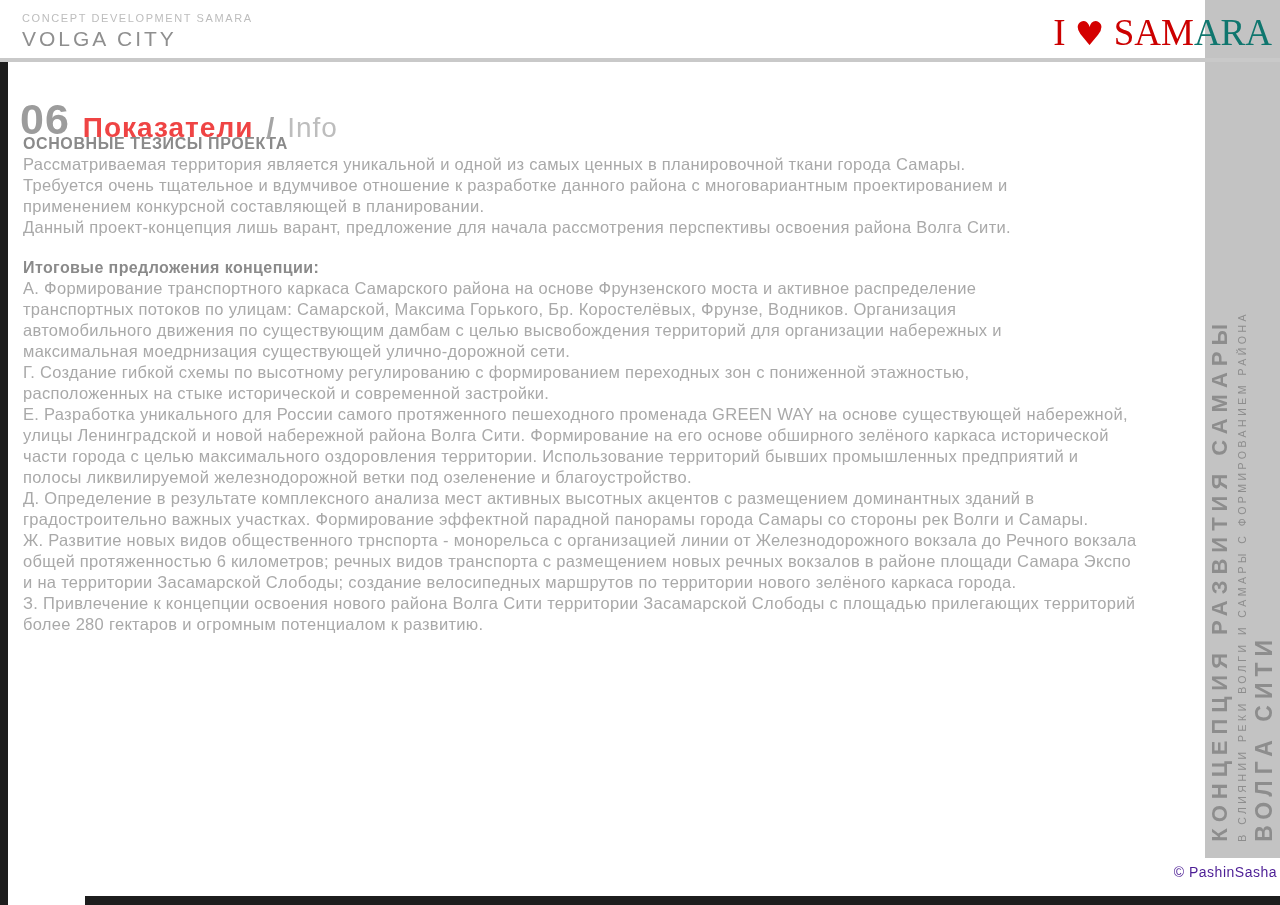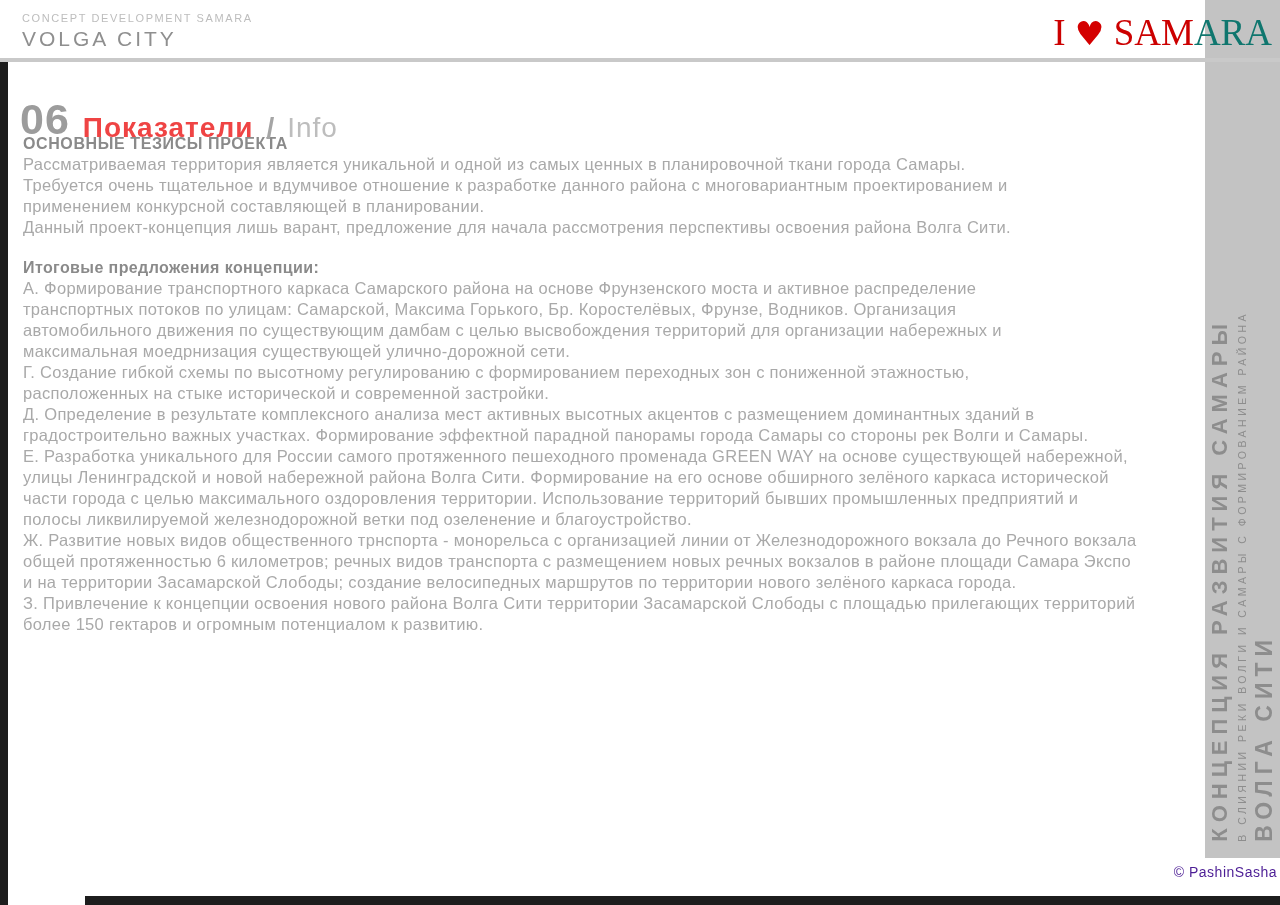--- a/index.html
+++ b/index.html
@@ -142,26 +142,26 @@
 Требуется очень тщательное и вдумчивое отношение к  разработке данного района с многовариантным проектированием и
 применением конкурсной составляющей в планировании.
 Данный проект-концепция лишь варант, предложение для начала рассмотрения перспективы освоения района Волга Сити.</div>
     <div class="subheading">Итоговые предложения концепции:</div>
     <div class="para">А. Формирование транспортного каркаса Самарского района на основе Фрунзенского моста и активное распределение
 транспортных потоков по улицам: Самарской, Максима Горького, Бр. Коростелёвых, Фрунзе, Водников. Организация
 автомобильного движения по существующим дамбам  с целью высвобождения территорий для организации набережных и
 максимальная моедрнизация существующей улично-дорожной сети.</div>
     <div class="para">Г. Создание гибкой схемы по высотному регулированию с формированием переходных зон с пониженной этажностью,
 расположенных на стыке исторической и современной застройки.</div>
-    <div class="para">Д. Определение в результате комплексного анализа мест активных высотных акцентов с размещением доминантных зданий в
-градостроительно важных участках. Формирование эффектной парадной панорамы города Самары со стороны рек Волги и Самары.</div>
     <div class="para">Е. Разработка уникального для России самого протяженного пешеходного променада GREEN WAY на основе существующей набережной,
 улицы Ленинградской и новой набережной района Волга Сити. Формирование на его основе обширного зелёного каркаса исторической
 части города с целью максимального оздоровления территории. Использование территорий бывших промышленных предприятий и
 полосы ликвилируемой железнодорожной ветки под озеленение и благоустройство.</div>
+    <div class="para">Д. Определение в результате комплексного анализа мест активных высотных акцентов с размещением доминантных зданий в
+градостроительно важных участках. Формирование эффектной парадной панорамы города Самары со стороны рек Волги и Самары.</div>
     <div class="para">Ж. Развитие новых видов общественного трнспорта - монорельса с организацией линии от Железнодорожного вокзала до Речного вокзала
 общей протяженностью 6 километров; речных видов транспорта с размещением новых речных вокзалов в районе площади Самара Экспо
 и на территории Засамарской Слободы; создание велосипедных маршрутов по территории нового зелёного каркаса города.</div>
     <div class="para">З. Привлечение к концепции освоения нового района Волга Сити территории Засамарской Слободы с площадью прилегающих территорий
-более 150 гектаров и огромным потенциалом к развитию.</div>
+более 280 гектаров и огромным потенциалом к развитию.</div>
   </main>
 
 </div>
 
 </body></html>

